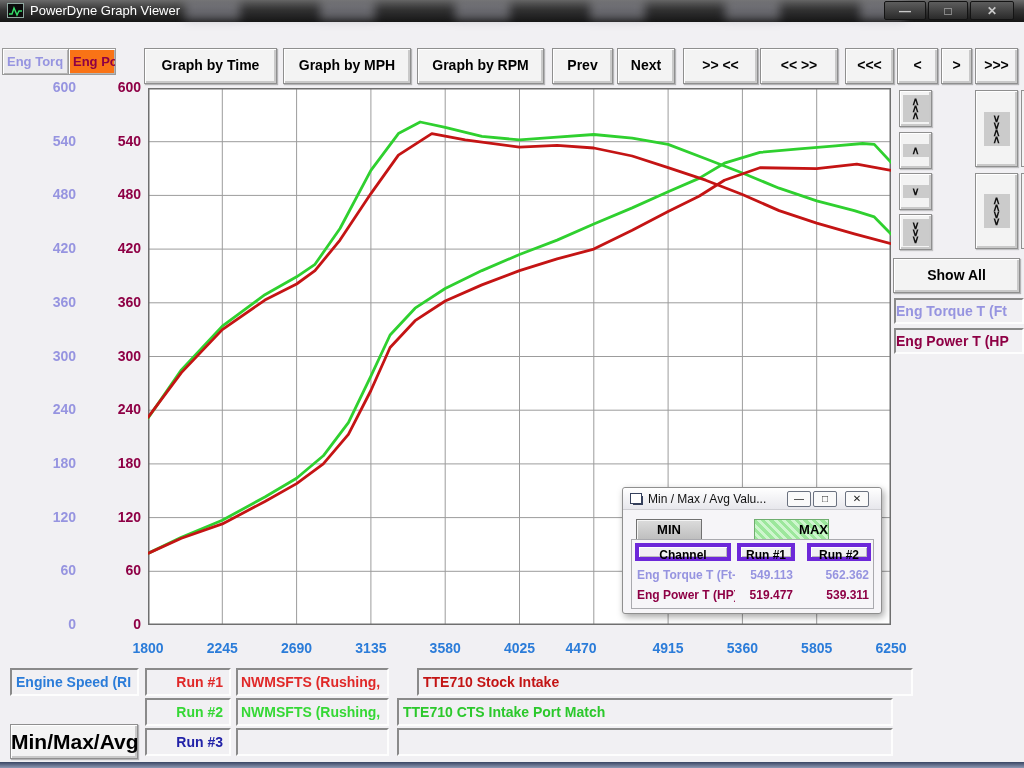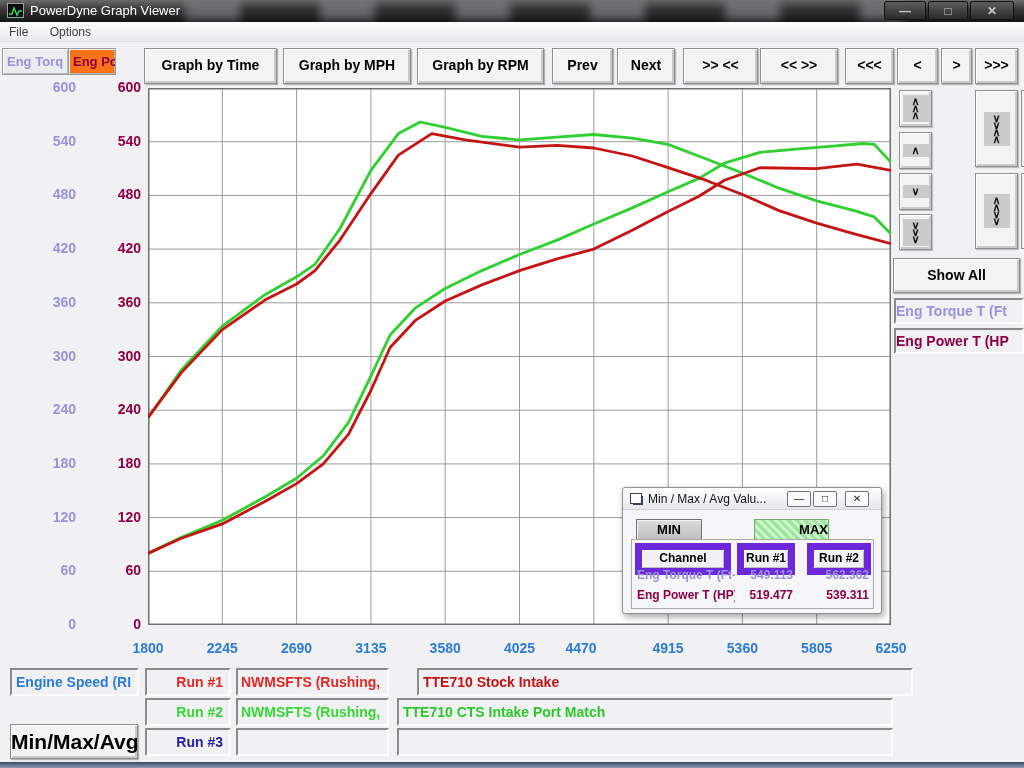--- a/index.html
+++ b/index.html
@@ -83,21 +83,21 @@
   .mm-minbtn { position:absolute; left:13px; top:31px; width:66px; height:22px;
     background:linear-gradient(#dcdcdc,#bdbdbd); border:1px solid #707070;
     box-shadow:inset 1px 1px 0 #f4f4f4; font-weight:bold; font-size:13px;
     text-align:center; line-height:20px; }
   .mm-maxbtn { position:absolute; left:131px; top:31px; width:75px; height:22px;
     background:repeating-linear-gradient(45deg,#9CE79C 0 3px,#CEF6CE 3px 6px);
     border:1px solid #6fae6f; font-weight:bold; font-size:13px; text-align:right;
     line-height:20px; }
   .mm-grid { position:absolute; left:8px; top:51px; width:243px; height:70px;
     border:1px solid #a9a9ae; background:#F6F5F8; }
-  .mm-head { position:absolute; height:32px; background:#F1F1F3; border:7px solid #6d28d9;
+  .mm-head { position:absolute; height:18px; background:#F1F1F3; border:4px solid #6d28d9;
     box-shadow:inset 1px 1px 0 #fff, inset -1px -1px 0 #bdbdbd;
     font-weight:bold; font-size:12px; text-align:center; line-height:16px; }
   .mm-cell { position:absolute; font-weight:bold; font-size:12px; white-space:nowrap; overflow:hidden; }
   .num { text-align:right; }
 
   .purple { color:#9694E0; }
   .maroon { color:#8E0045; }
   .blue   { color:#2B7CD9; }
   .red1   { color:#E02828; }
   .red2   { color:#C31414;margin-left:20px; }
@@ -116,24 +116,20 @@
       <svg width="15" height="13" viewBox="0 0 15 13">
           <polyline points="1,9 4,9 6,3 9,10 11,6 14,6" fill="none" stroke="#35e06a" stroke-width="1.4"></polyline>
         </svg>
     </div>
     <span class="title-text">PowerDyne Graph Viewer</span>
     <div class="winbtn min">—</div>
     <div class="winbtn res">□</div>
     <div class="winbtn cls">✕</div>
   </div>
 
-  <div class="menubar">
-    <span class="menu-item">File</span>
-    <span class="menu-item">Options</span>
-  </div>
 
   <div class="tab purple" style="left:2px;width:67px;">Eng Torq</div>
   <div class="tab maroon" style="left:68px;width:48px;background:#f97316;">Eng Powe</div>
 
   <div class="tbtn" style="left:283px;width:128px;">Graph by MPH</div>
   <div class="tbtn" style="left:144px;width:133px;">Graph by Time</div>
   <div class="tbtn" style="left:417px;width:127px;">Graph by RPM</div>
   <div class="tbtn" style="left:552px;width:61px;">Prev</div>
   <div class="tbtn" style="left:617px;width:58px;">Next</div>
   <div class="tbtn" style="left:683px;width:75px;">&gt;&gt; &lt;&lt;</div>

